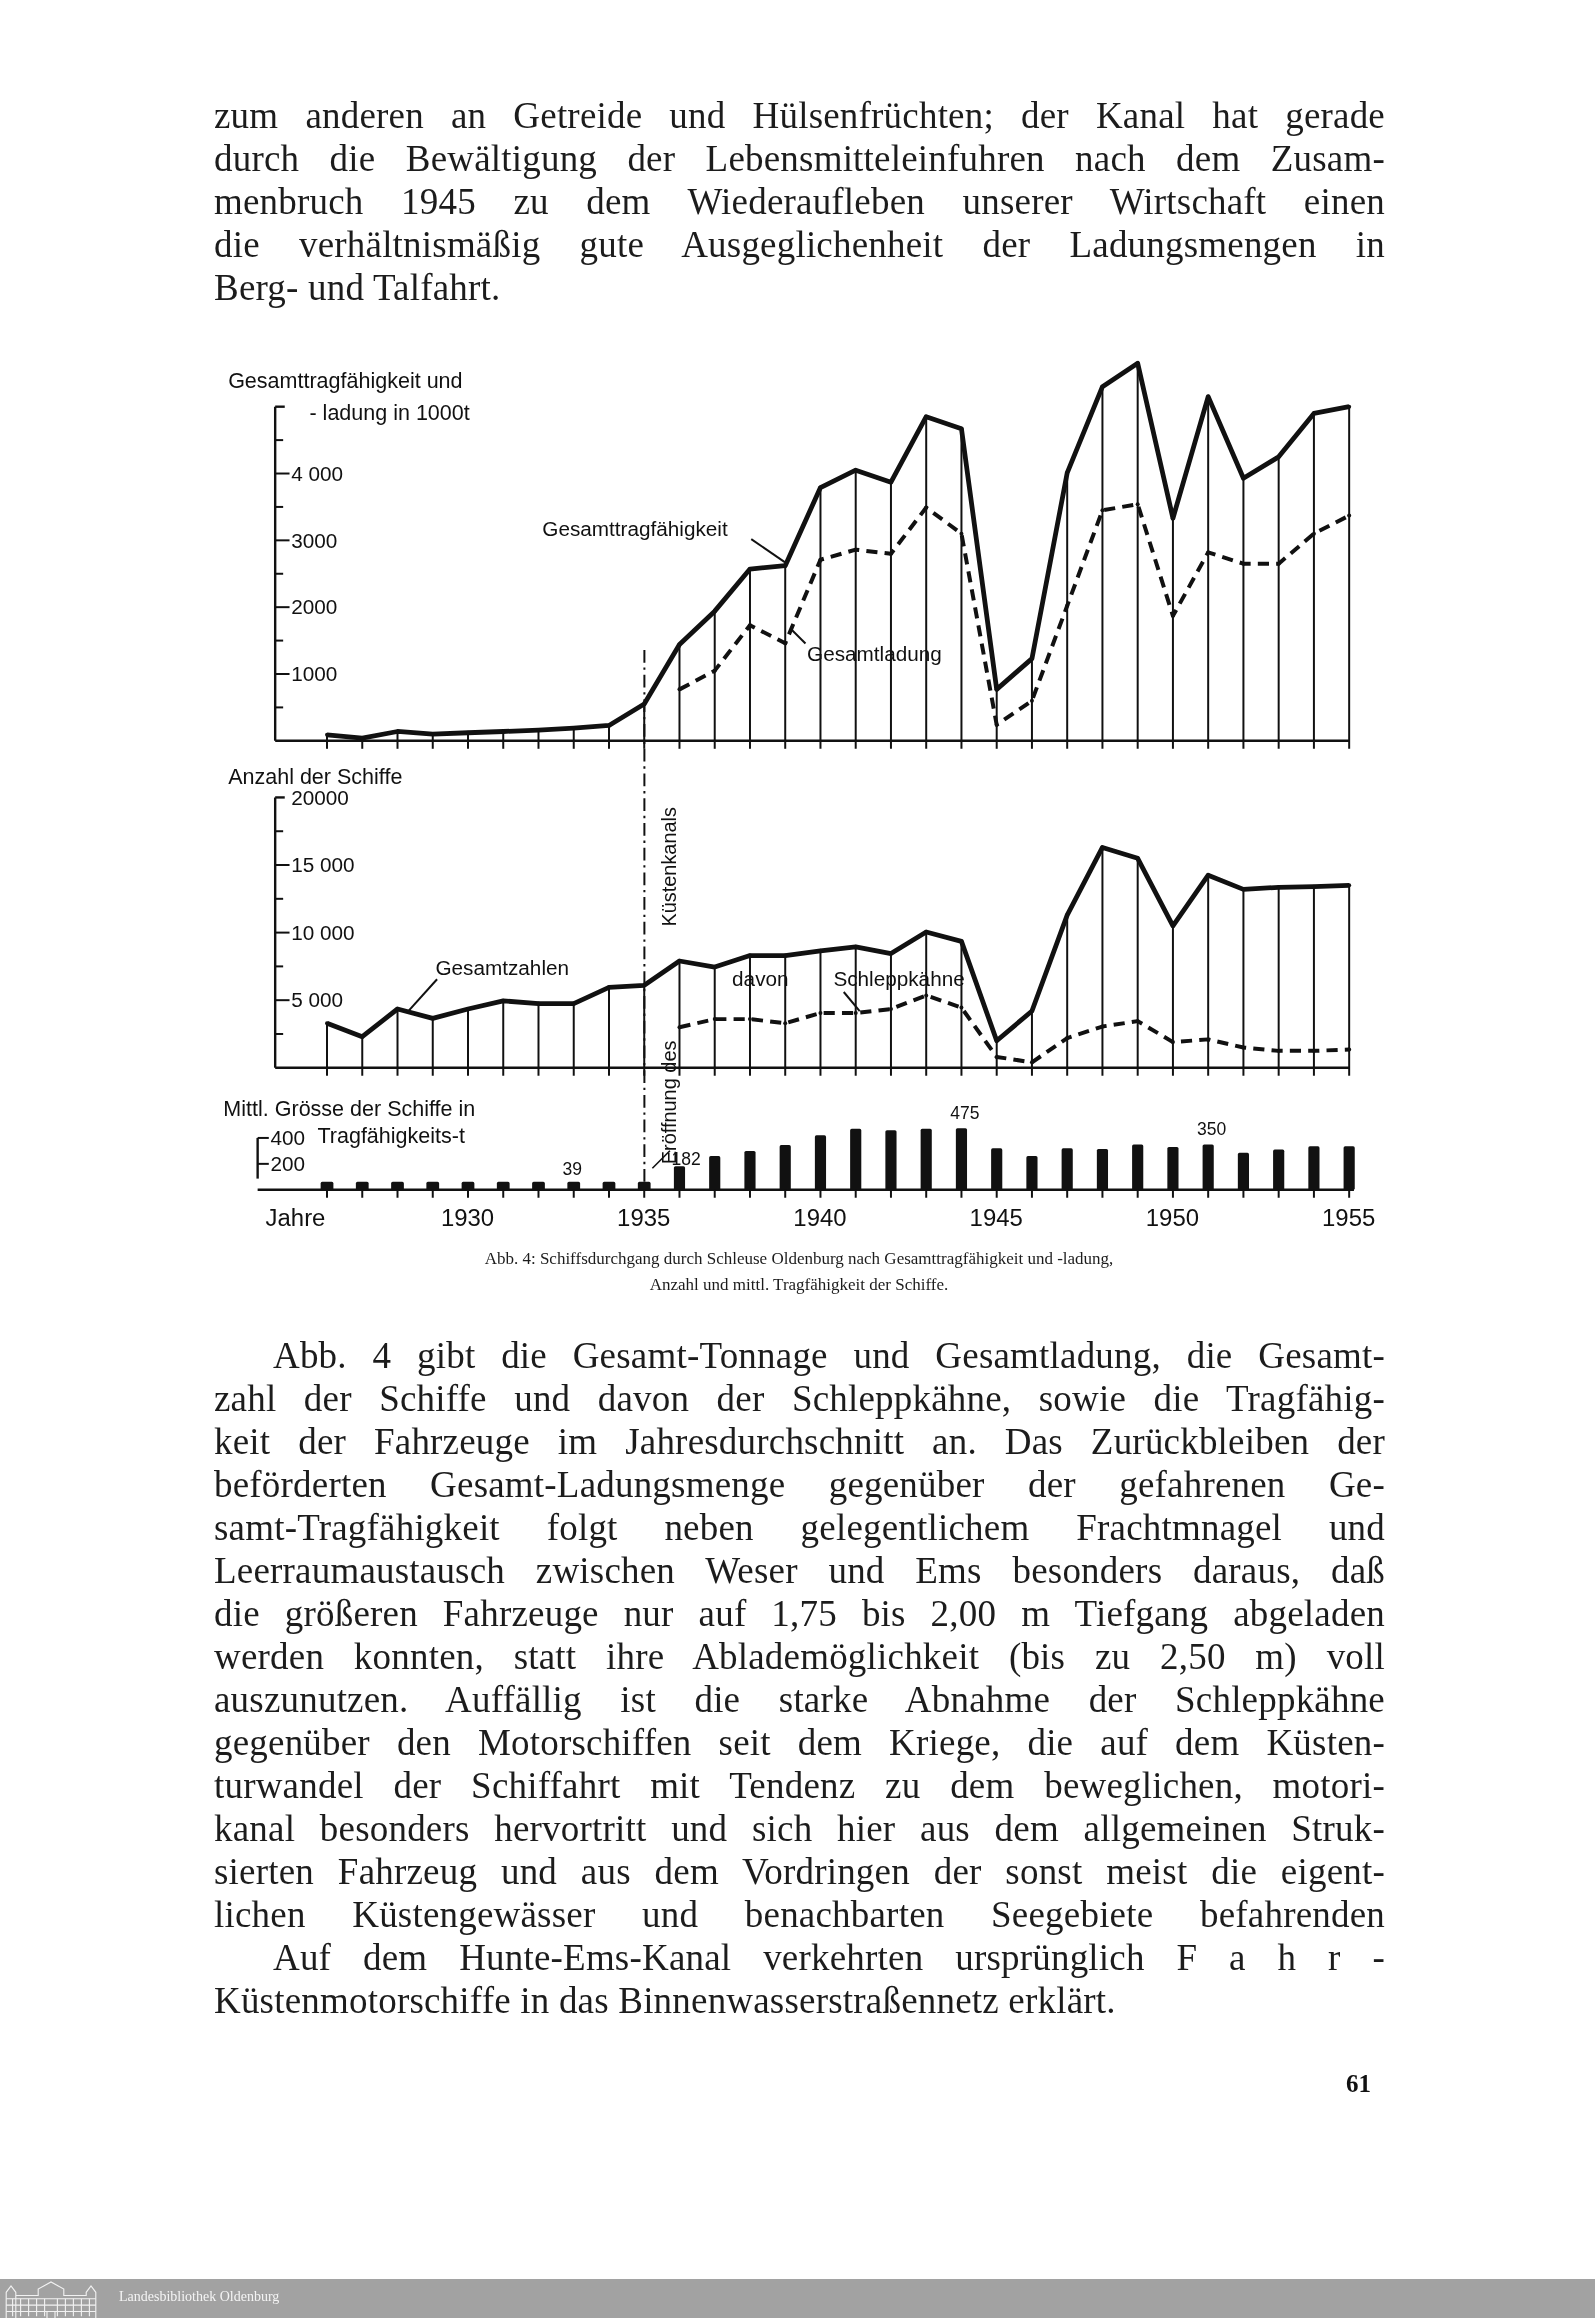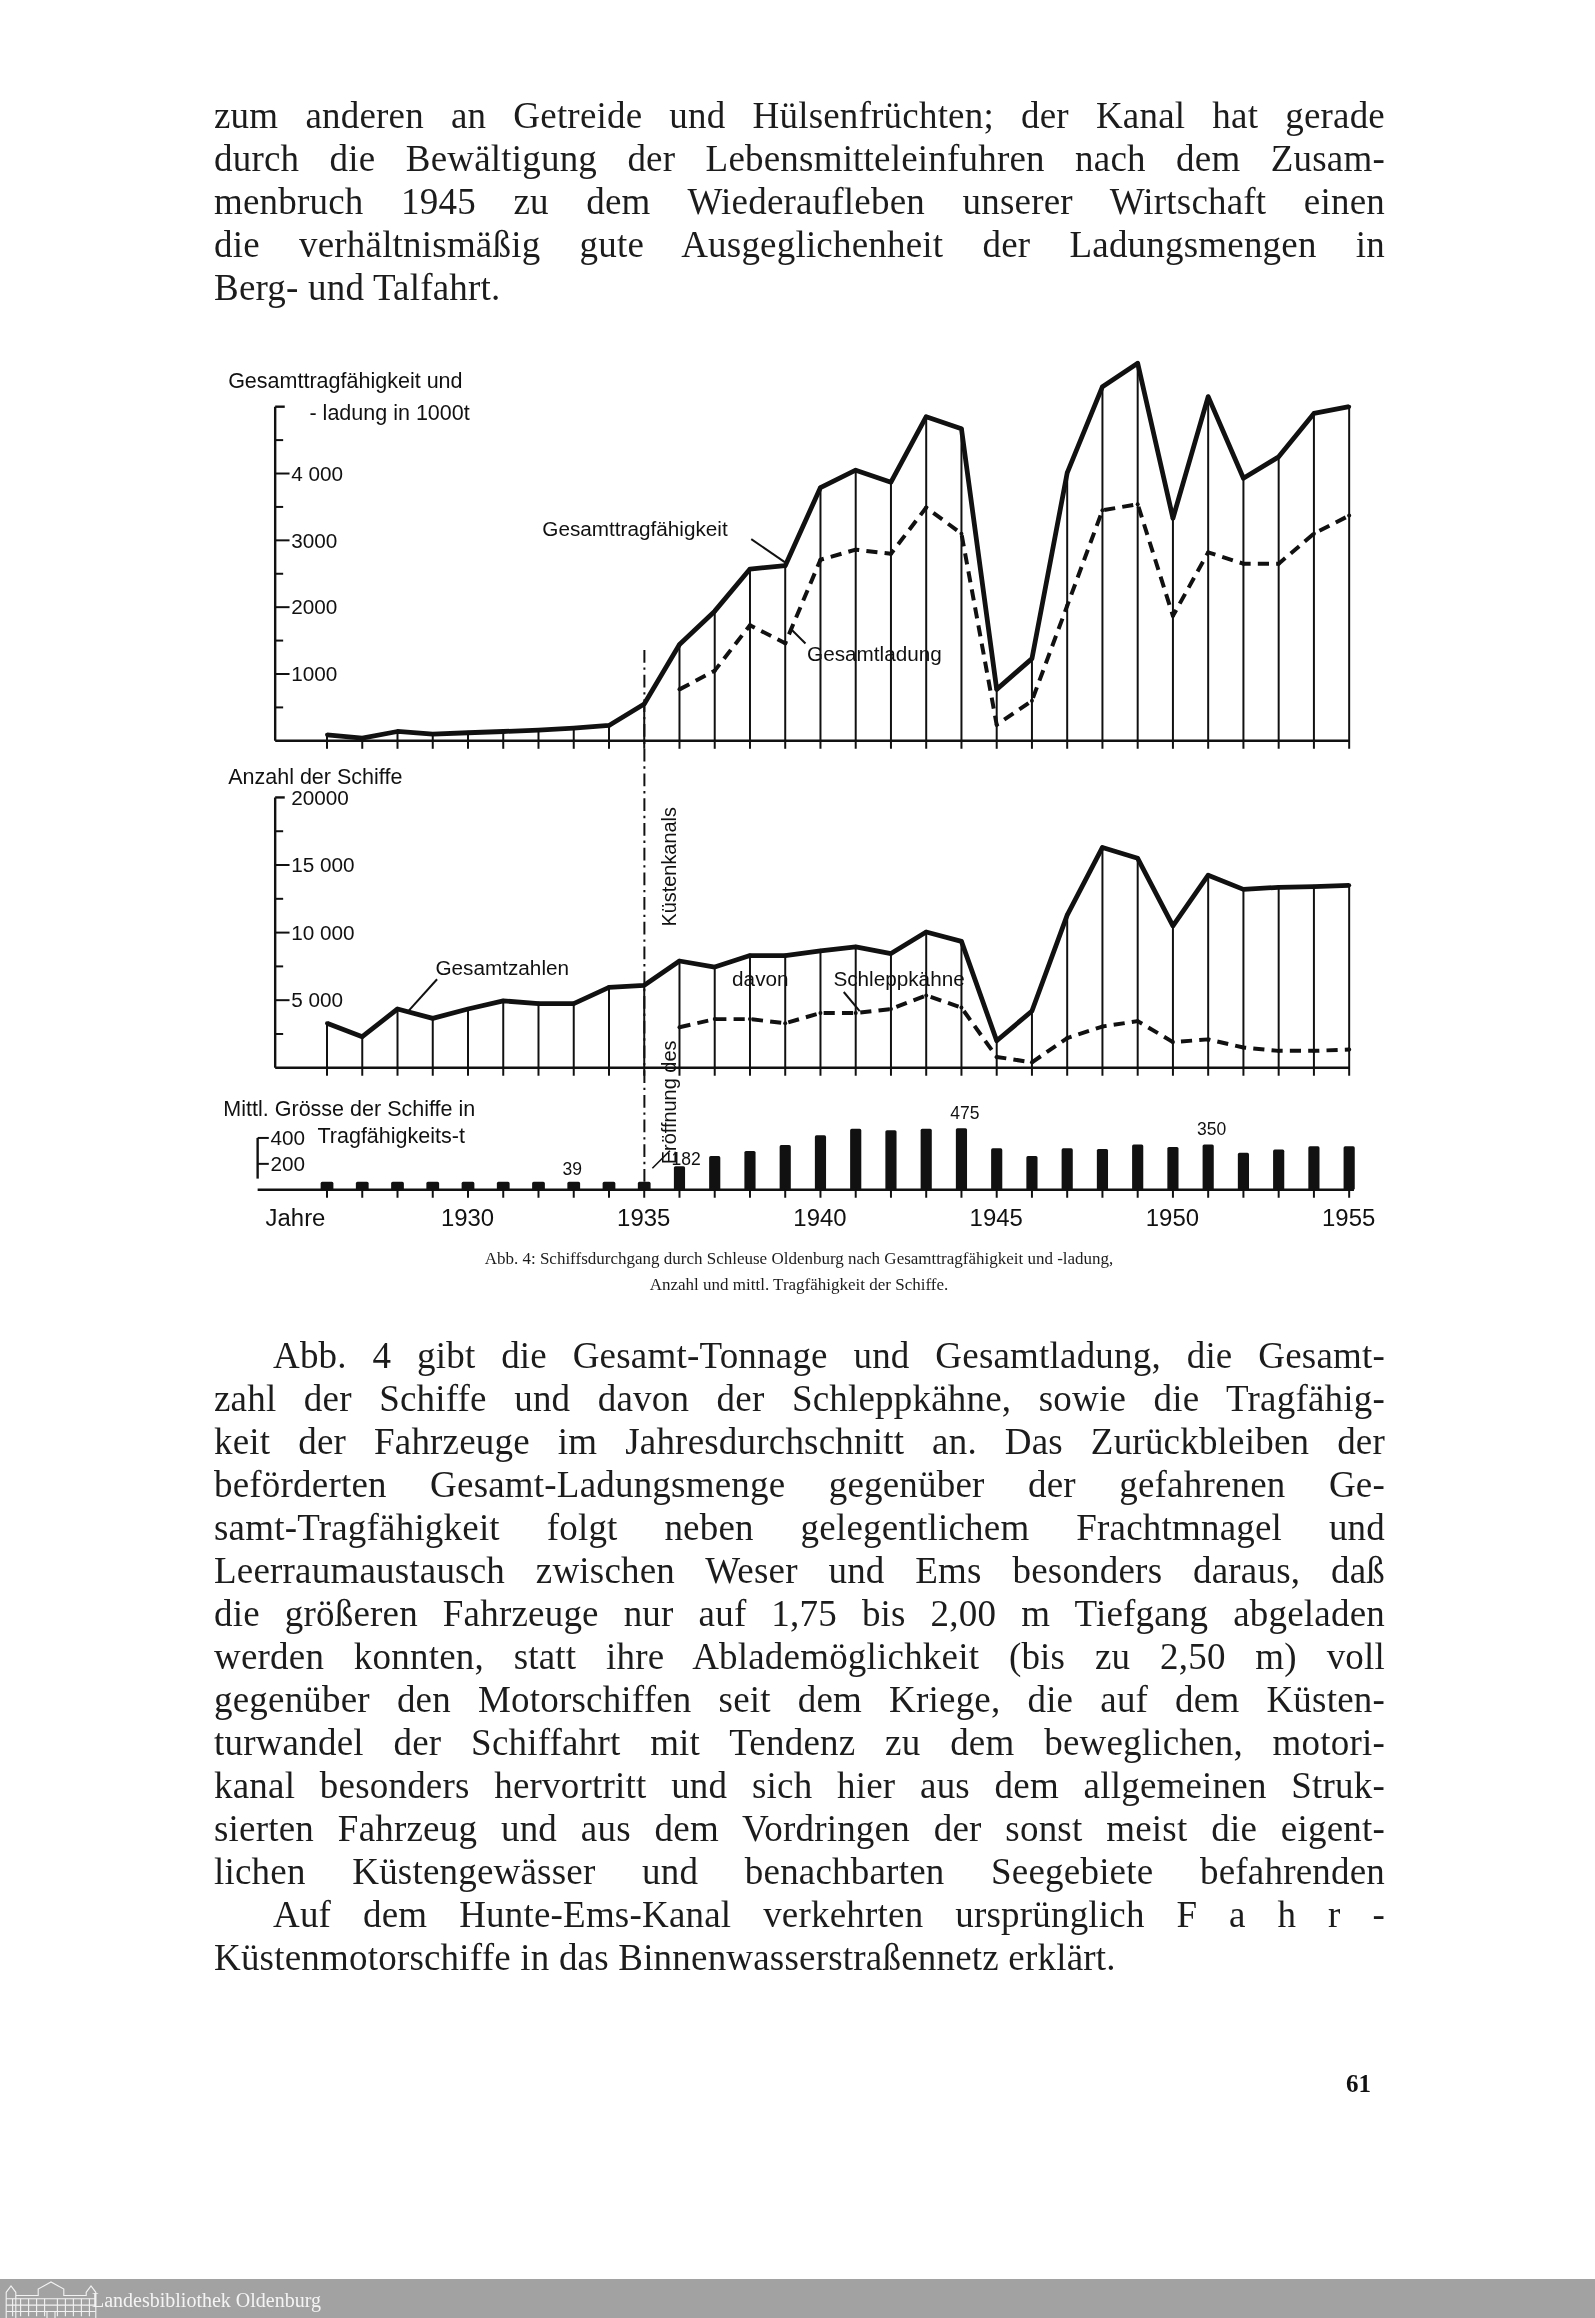--- a/index.html
+++ b/index.html
@@ -24,22 +24,22 @@
     position:absolute; left:1346px; top:2070px;
     font-family: "Liberation Serif", serif; font-weight:bold; font-size:25px; color:#111;
   }
   #chart { position:absolute; left:0; top:0; width:1595px; height:1244px; }
   #chart text { font-family: "Liberation Sans", "DejaVu Sans", sans-serif; fill:#111; }
   #footer {
     position:absolute; left:0; top:2279px; width:1595px; height:40px; background:#a2a2a2;
   }
   #footer-logo { position:absolute; left:3.2px; top:1.6px; width:96px; height:37px; }
   #footer-text {
-    position:absolute; left:92px; top:9.6px; font-family:"Liberation Serif", serif;
-    font-size:20px; color:#f4f4f4;
+    position:absolute; left:119px; top:9.6px; font-family:"Liberation Serif", serif;
+    font-size:14px; color:#f4f4f4;
   }
 </style>
 </head>
 <body>
 
 <div id="intro" class="para">
   <span class="line">zum anderen an Getreide und Hülsenfrüchten; der Kanal hat gerade</span>
   <span class="line">durch die Bewältigung der Lebensmitteleinfuhren nach dem Zusam-</span>
   <span class="line">menbruch 1945 zu dem Wiederaufleben unserer Wirtschaft einen</span>
   <span class="line">die verhältnismäßig gute Ausgeglichenheit der Ladungsmengen in</span>
@@ -357,20 +357,21 @@
 
 <div id="body" class="para">
   <span class="line indent">Abb. 4 gibt die Gesamt-Tonnage und Gesamtladung, die Gesamt-</span>
   <span class="line">zahl der Schiffe und davon der Schleppkähne, sowie die Tragfähig-</span>
   <span class="line">keit der Fahrzeuge im Jahresdurchschnitt an. Das Zurückbleiben der</span>
   <span class="line">beförderten Gesamt-Ladungsmenge gegenüber der gefahrenen Ge-</span>
   <span class="line">samt-Tragfähigkeit folgt neben gelegentlichem Frachtmnagel und</span>
   <span class="line">Leerraumaustausch zwischen Weser und Ems besonders daraus, daß</span>
   <span class="line">die größeren Fahrzeuge nur auf 1,75 bis 2,00 m Tiefgang abgeladen</span>
   <span class="line">werden konnten, statt ihre Ablademöglichkeit (bis zu 2,50 m) voll</span>
+  <span class="line">auszunutzen. Auffällig ist die starke Abnahme der Schleppkähne</span>
   <span class="line">gegenüber den Motorschiffen seit dem Kriege, die auf dem Küsten-</span>
   <span class="line">turwandel der Schiffahrt mit Tendenz zu dem beweglichen, motori-</span>
   <span class="line">kanal besonders hervortritt und sich hier aus dem allgemeinen Struk-</span>
   <span class="line">sierten Fahrzeug und aus dem Vordringen der sonst meist die eigent-</span>
   <span class="line">lichen Küstengewässer und benachbarten Seegebiete befahrenden</span>
   <span class="line indent">Auf dem Hunte-Ems-Kanal verkehrten ursprünglich F a h r -</span>
   <span class="line last">Küstenmotorschiffe in das Binnenwasserstraßennetz erklärt.</span>
 </div>
 
 <div id="pagenum">61</div>

